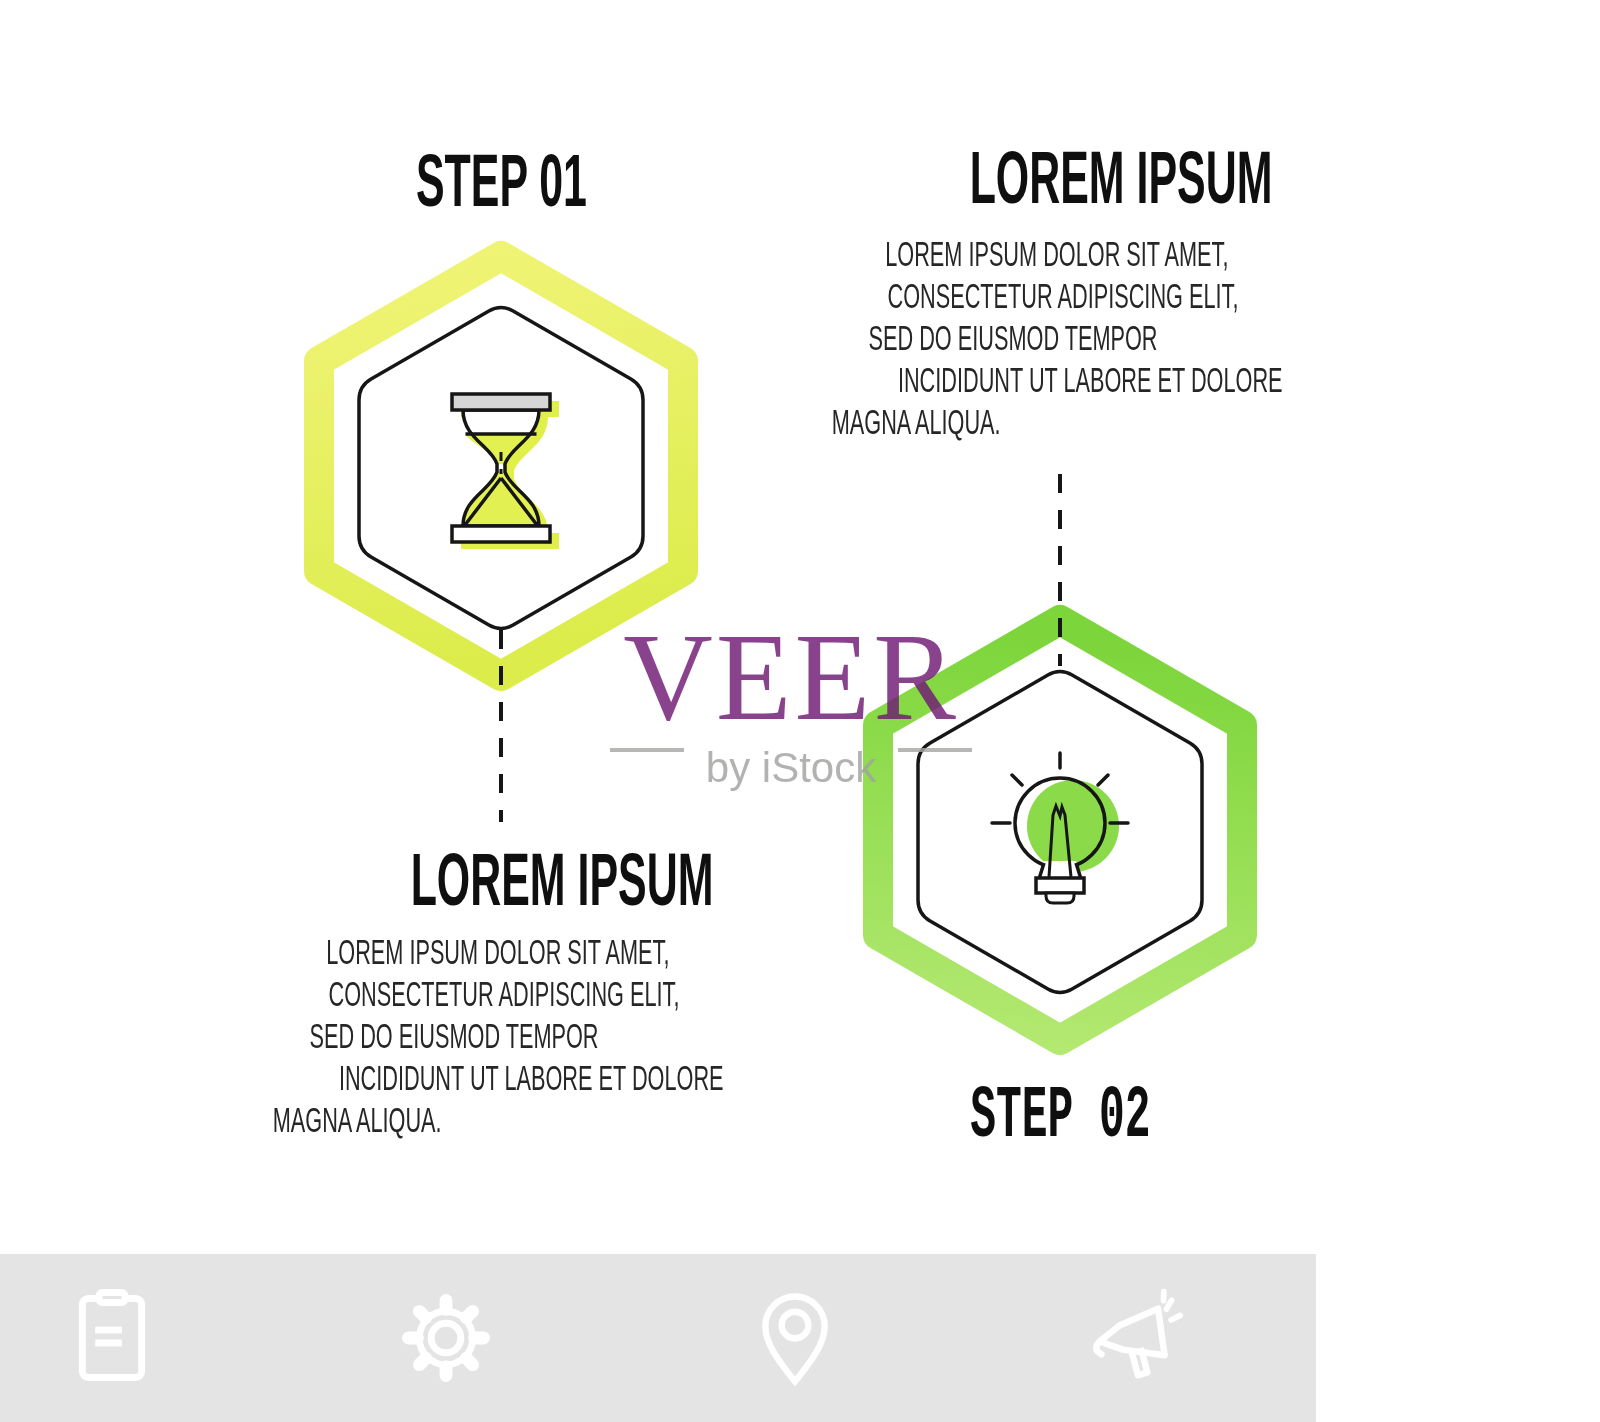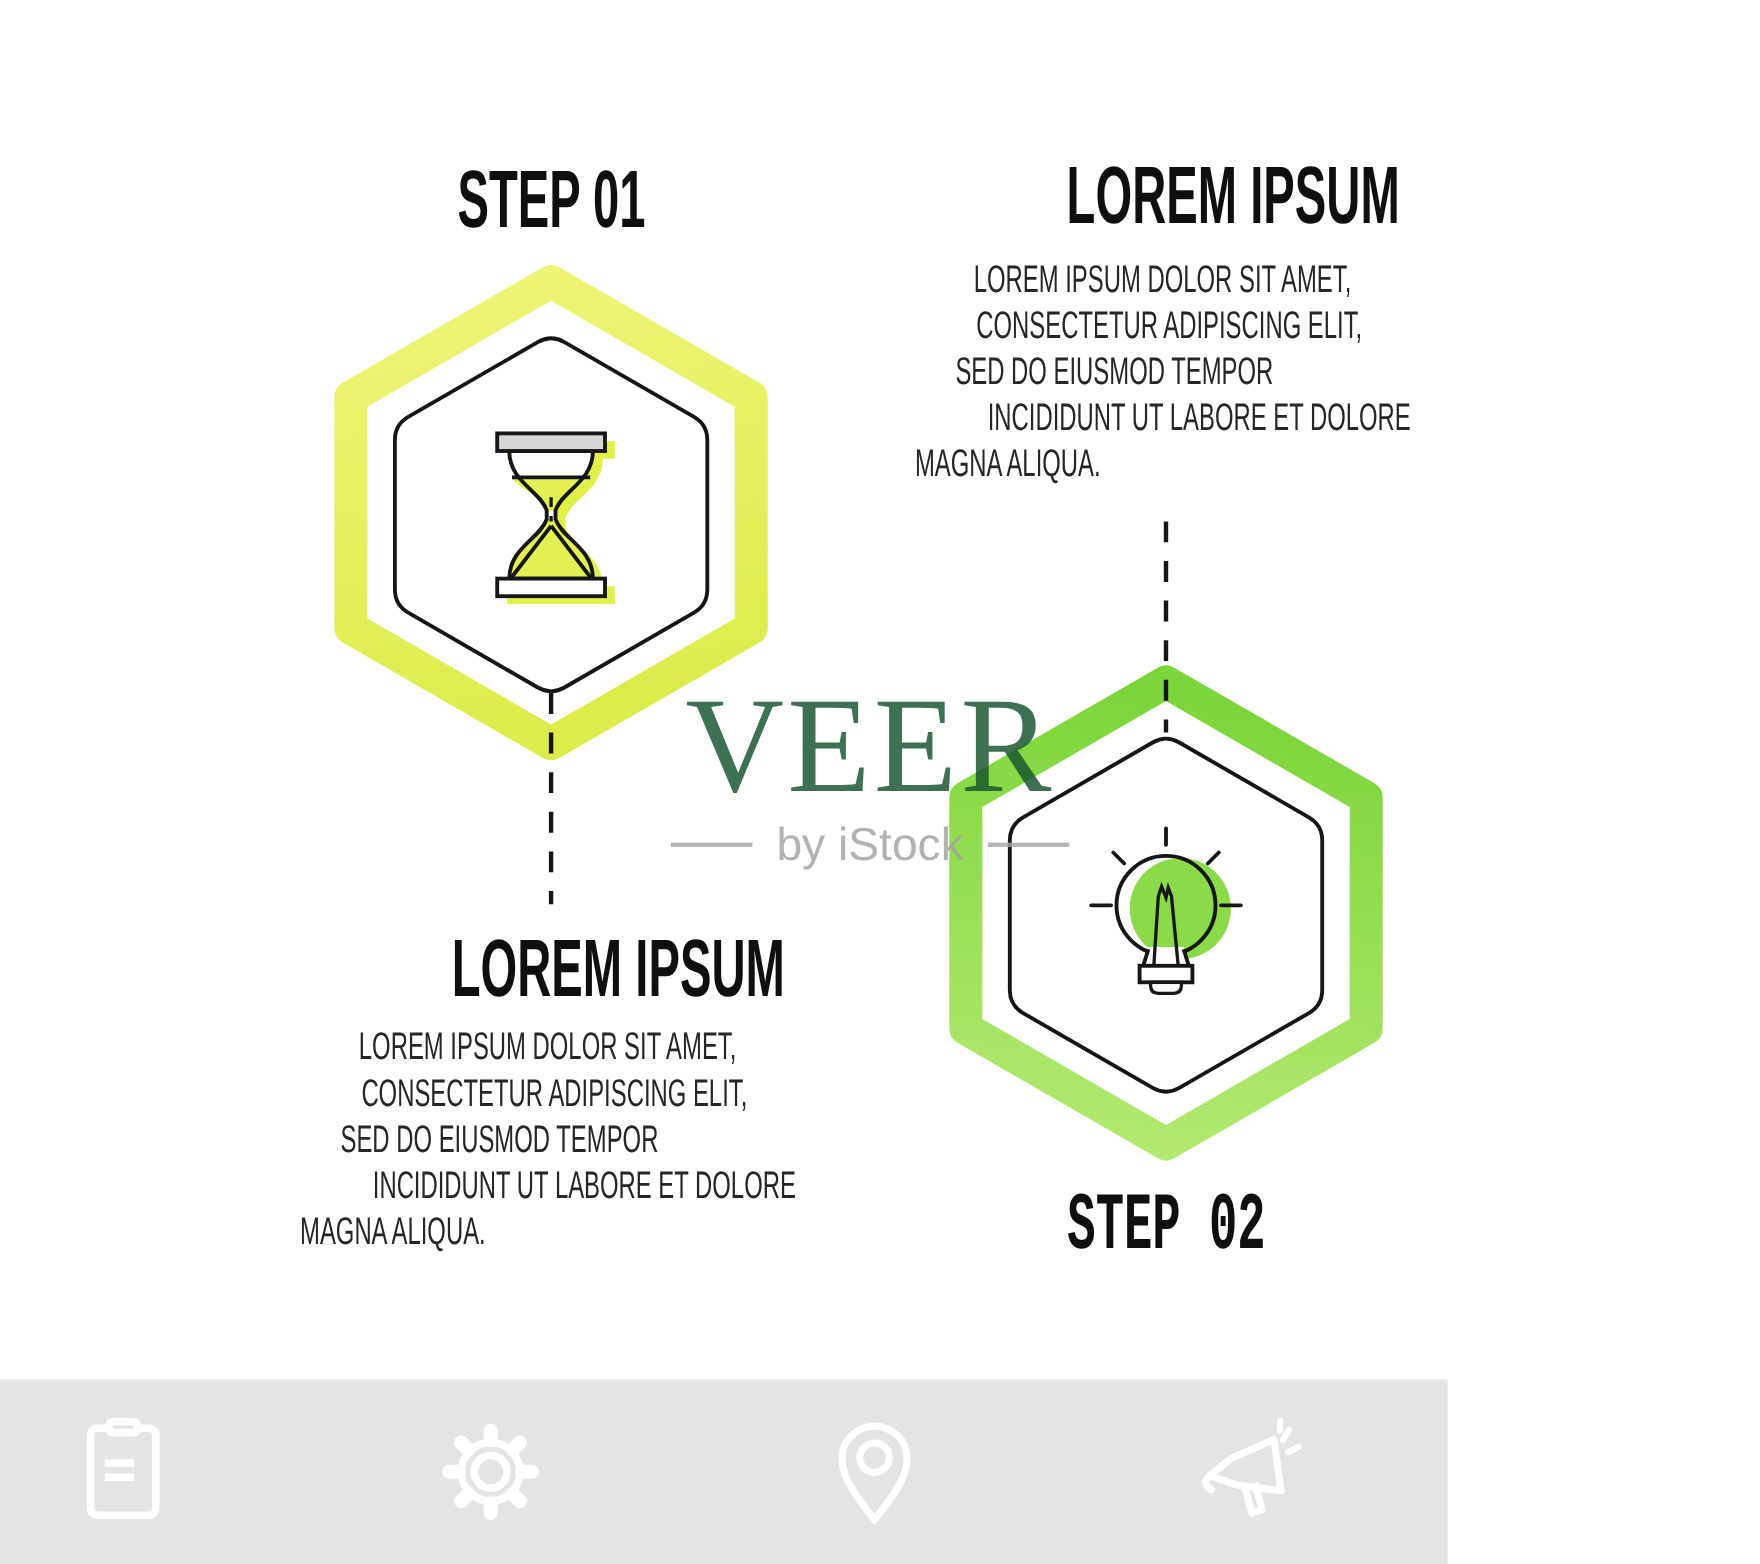--- a/index.html
+++ b/index.html
@@ -9,22 +9,22 @@
   .hex-wrap{position:absolute;}
   .title{position:absolute;text-align:center;color:#0f0f0f;font-weight:700;
          font-size:74px;line-height:70px;white-space:nowrap;}
   .title > span{display:inline-block;transform:scaleX(0.58);transform-origin:center;}
   .body-block{position:absolute;color:#262626;font-size:35px;line-height:42px;}
   .body-line{white-space:nowrap;}
   .body-line > span{display:inline-block;transform:scaleX(0.62);transform-origin:center;}
   .watermark{position:absolute;left:441px;top:622px;width:700px;text-align:center;
              opacity:0.82;pointer-events:none;}
   .wm-brand{font-family:"Liberation Serif", serif;font-size:124px;line-height:112px;
-            color:#14532d;letter-spacing:3px;}
-  .wm-row{display:flex;align-items:center;justify-content:center;margin-top:14px;}
+            color:#701a75;letter-spacing:3px;}
+  .wm-row{display:flex;justify-content:center;margin-top:14px;}
   .wm-line{width:74px;height:4px;background:#a8a8a6;margin:0 22px;}
   .wm-by{font-size:42px;color:#a2a2a0;line-height:40px;}
   .footer-bar{position:absolute;left:0;top:1254px;width:1600px;height:168px;background:#e4e4e4;}
   .f-icon{position:absolute;top:1254px;width:170px;height:168px;}
   svg{display:block;}
 </style>
 </head>
 <body>
 
 <div class="stage">

